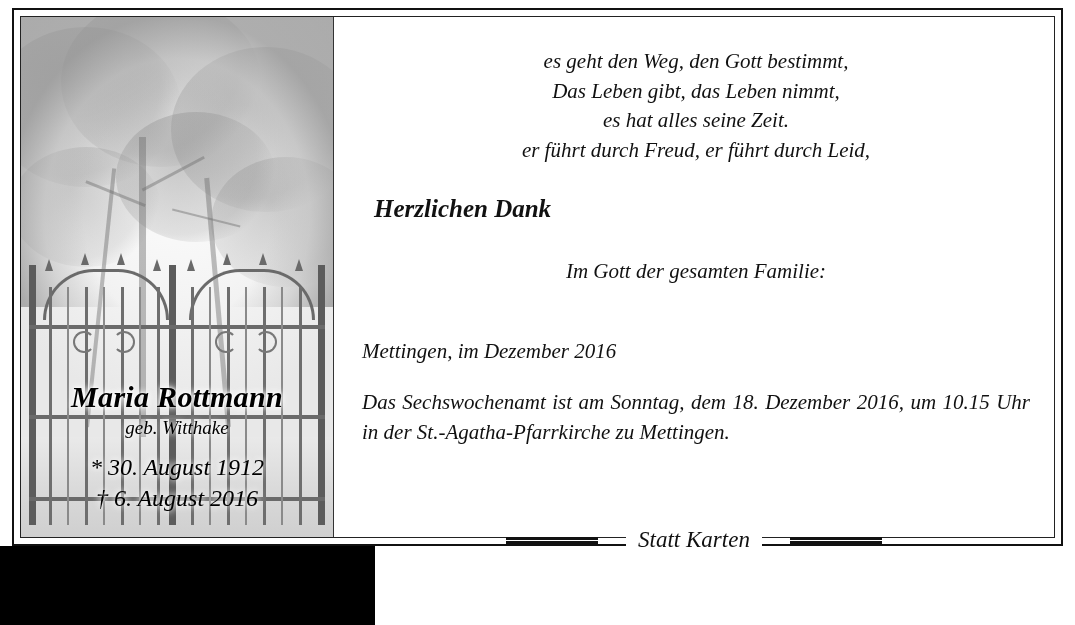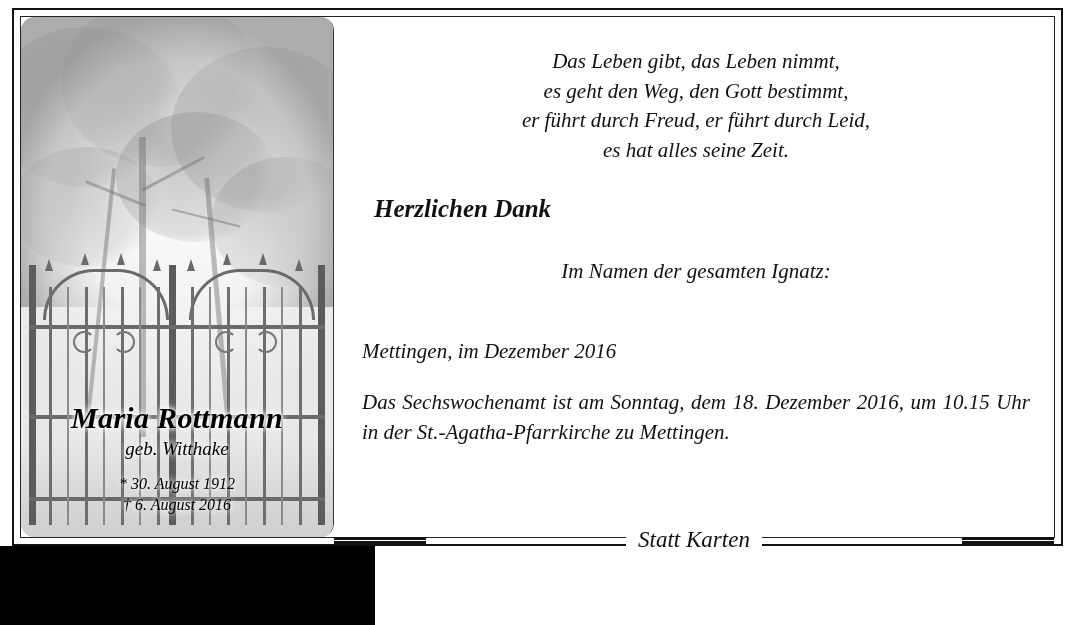--- a/index.html
+++ b/index.html
@@ -48,21 +48,20 @@
   }
 
   
   .photo-panel {
     position: relative;
     width: 312px;
     flex: 0 0 312px;
     overflow: hidden;
     background: #c4b5fd;
     border-right: 1px solid #333;
-    border-radius: 14px;
   }
 
   .photo-panel .sky {
     position: absolute;
     inset: 0;
     background:
       radial-gradient(ellipse 220px 260px at 52% 26%, #ffffff 0%, #f4f4f4 55%, #e8e8e8 100%),
       linear-gradient(to bottom, #fbfbfb 0%, #f0f0f0 40%, #e6e6e6 72%, #dedede 100%);
   }
   
@@ -169,21 +168,21 @@
     text-shadow: 0 0 6px #fff, 0 0 10px #fff, 0 0 3px #fff;
   }
   .name-block .born-name {
     font-size: 19px;
     font-style: italic;
     margin-top: 3px;
     text-shadow: 0 0 6px #fff, 0 0 10px #fff;
   }
   .name-block .dates {
     margin-top: 13px;
-    font-size: 16px;
+    font-size: 24px;
     font-style: italic;
     line-height: 1.32;
     text-shadow: 0 0 6px #fff, 0 0 10px #fff;
   }
 
   
   .text-panel {
     position: relative;
     flex: 1 1 auto;
     padding: 22px 24px 0 28px;
@@ -241,21 +240,21 @@
   }
 
   
   .statt-karten {
     position: absolute;
     left: 0;
     right: 0;
     bottom: -16px;
     display: flex;
     align-items: center;
-    justify-content: space-between;
+    justify-content: center;
     gap: 28px;
     z-index: 10;
   }
   .statt-karten .line {
     height: 0;
     width: 92px;
     border-top: 3px solid #111;
     border-bottom: 3px solid #111;
     height: 7px;
     box-sizing: border-box;
@@ -345,30 +344,30 @@
         <div class="dates">
           <div>* 30. August 1912</div>
           <div>† 6. August 2016</div>
         </div>
       </div>
     </div>
 
     <div class="text-panel">
 
       <div class="verse">
+        <div>es geht den Weg, den Gott bestimmt,</div>
         <div>Das Leben gibt, das Leben nimmt,</div>
-        <div>es geht den Weg, den Gott bestimmt,</div>
+        <div>es hat alles seine Zeit.</div>
         <div>er führt durch Freud, er führt durch Leid,</div>
-        <div>es hat alles seine Zeit.</div>
       </div>
 
       <div class="thanks-heading">Herzlichen Dank</div>
 
       <div class="family">
-        <div>Im Namen der gesamten Ignatz:</div>
+        <div>Im Gott der gesamten Familie:</div>
       </div>
 
       <div class="place-date">Mettingen, im Dezember 2016</div>
 
       <div class="service">Das Sechswochenamt ist am Sonntag, dem 18. Dezember 2016, um 10.15 Uhr in der St.-Agatha-Pfarrkirche zu Mettingen.</div>
 
       <div class="statt-karten">
         <span class="line"></span>
         <span class="sk-text">Statt Karten</span>
         <span class="line"></span>

